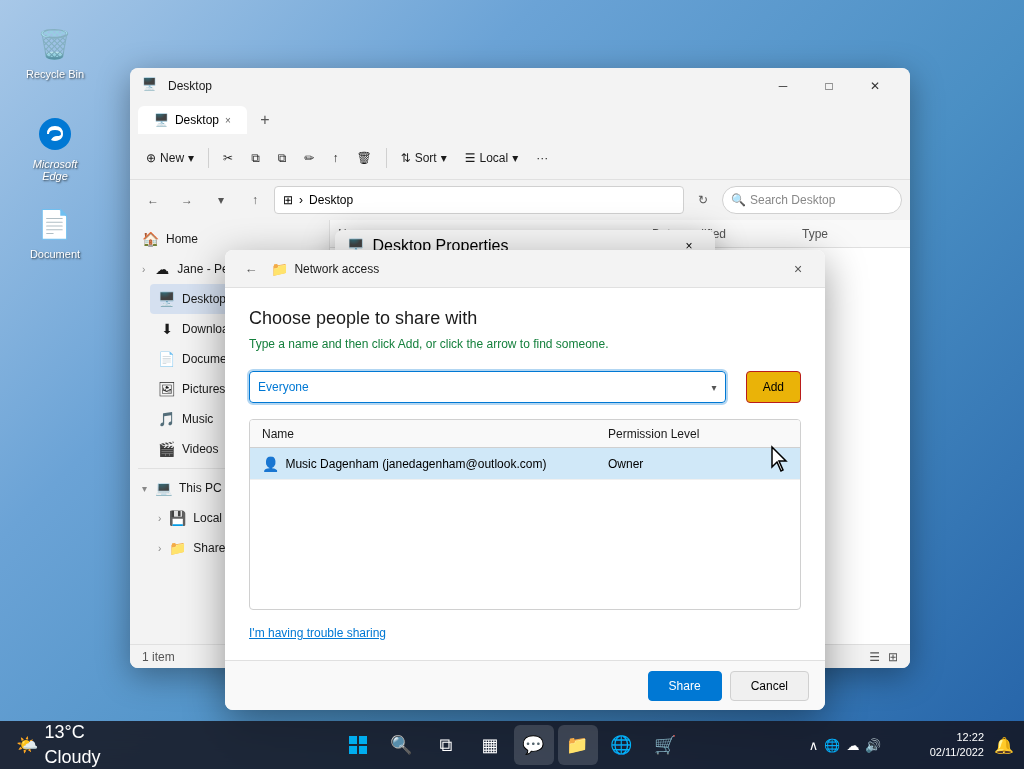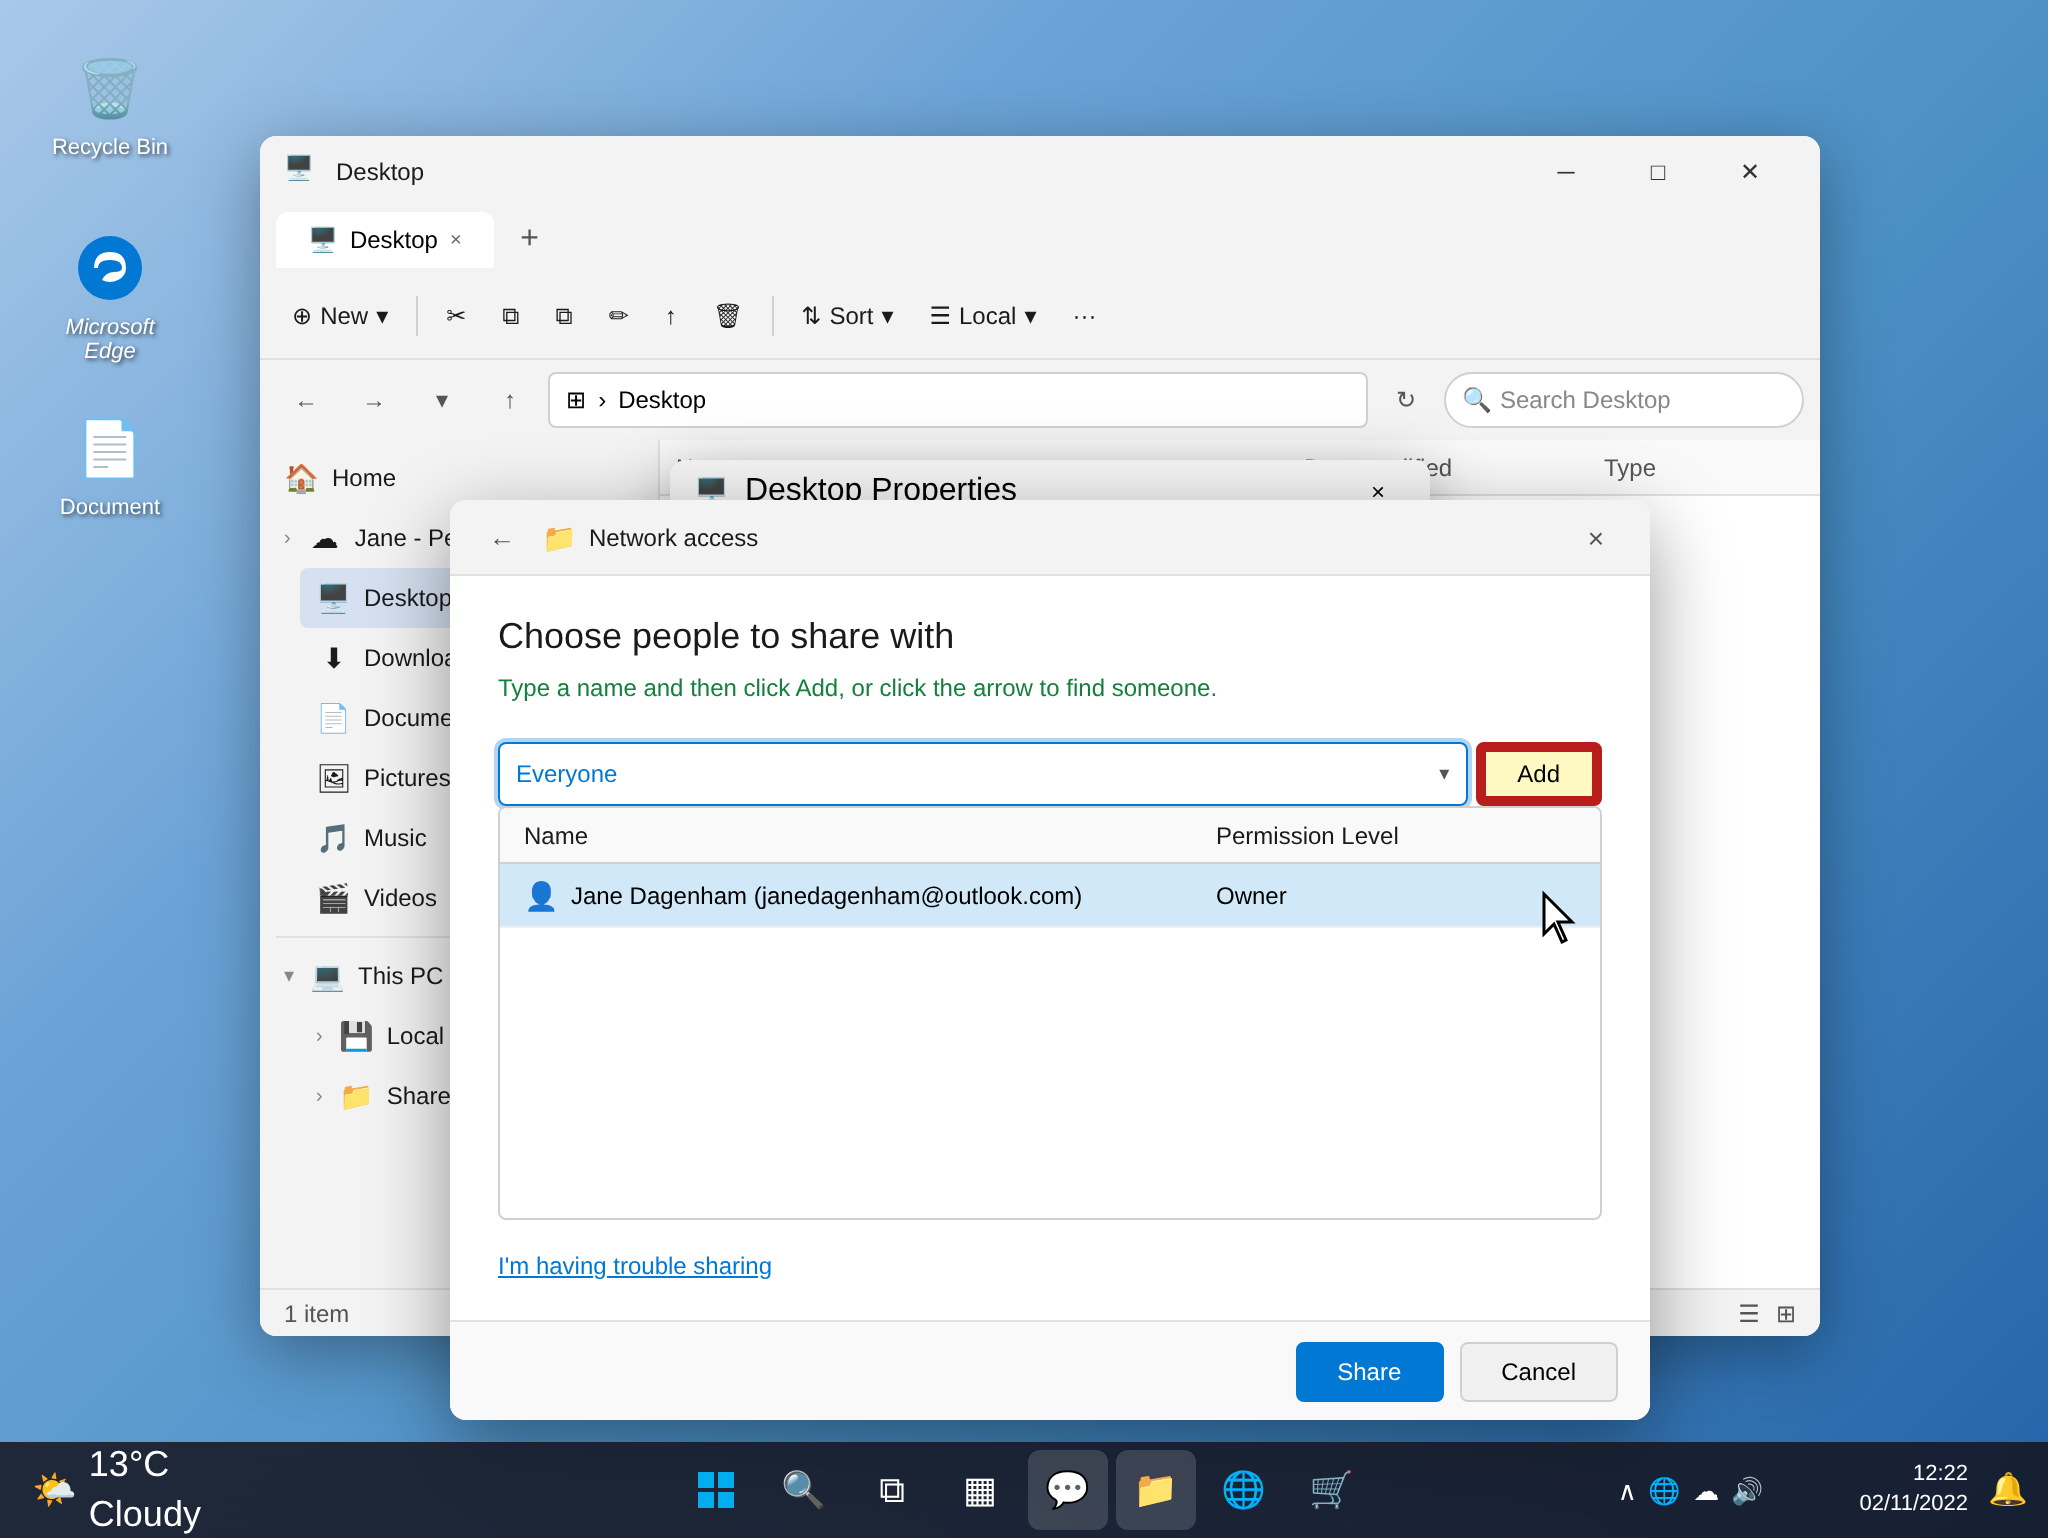--- a/index.html
+++ b/index.html
@@ -374,42 +374,43 @@
       color: #1a1a1a;
       margin-bottom: 8px;
     }
     .share-subtext {
       font-size: 12px;
       color: #15803d;
       margin-bottom: 20px;
     }
     .share-input-row {
       display: flex;
-      gap: 4px;
+      gap: 20px;
+      margin-bottom: 16px;
     }
     .share-input {
       flex: 1;
       height: 32px;
       border: 1px solid #0078d4;
       border-radius: 4px;
       padding: 0 8px;
       font-size: 12px;
       display: flex;
       align-items: center;
       justify-content: space-between;
       background: white;
       outline: 2px solid rgba(0,120,212,0.3);
     }
     .share-input-text { color: #0078d4; font-size: 12px; }
     .share-input-arrow { color: #555; font-size: 10px; }
     .add-btn {
       height: 32px;
       padding: 0 16px;
-      background: #fef9c3;
-      border: 5px solid #b91c1c;
+      background: #eab308;
+      border: 1px solid #b91c1c;
       border-radius: 4px;
       font-size: 12px;
       cursor: pointer;
       display: flex;
       align-items: center;
     }
     .share-table {
       border: 1px solid #d0d0d0;
       border-radius: 4px;
       overflow: hidden;
@@ -698,21 +699,21 @@
       <button class="add-btn">Add</button>
     </div>
 
     <div class="share-table">
       <div class="share-table-header">
         <div class="share-table-col-name">Name</div>
         <div class="share-table-col-perm">Permission Level</div>
       </div>
       <div class="share-table-row">
         <span class="user-icon">👤</span>
-        <div class="share-table-col-name">Jane Dagenham (janedagenham@outlook.com)</div>
+        <div class="share-table-col-name">Music Dagenham (janedagenham@outlook.com)</div>
         <div class="share-table-col-perm">Owner</div>
       </div>
     </div>
 
     <span class="trouble-link">I'm having trouble sharing</span>
   </div>
 
   <div class="share-footer">
     <button class="footer-btn primary">Share</button>
     <button class="footer-btn">Cancel</button>

